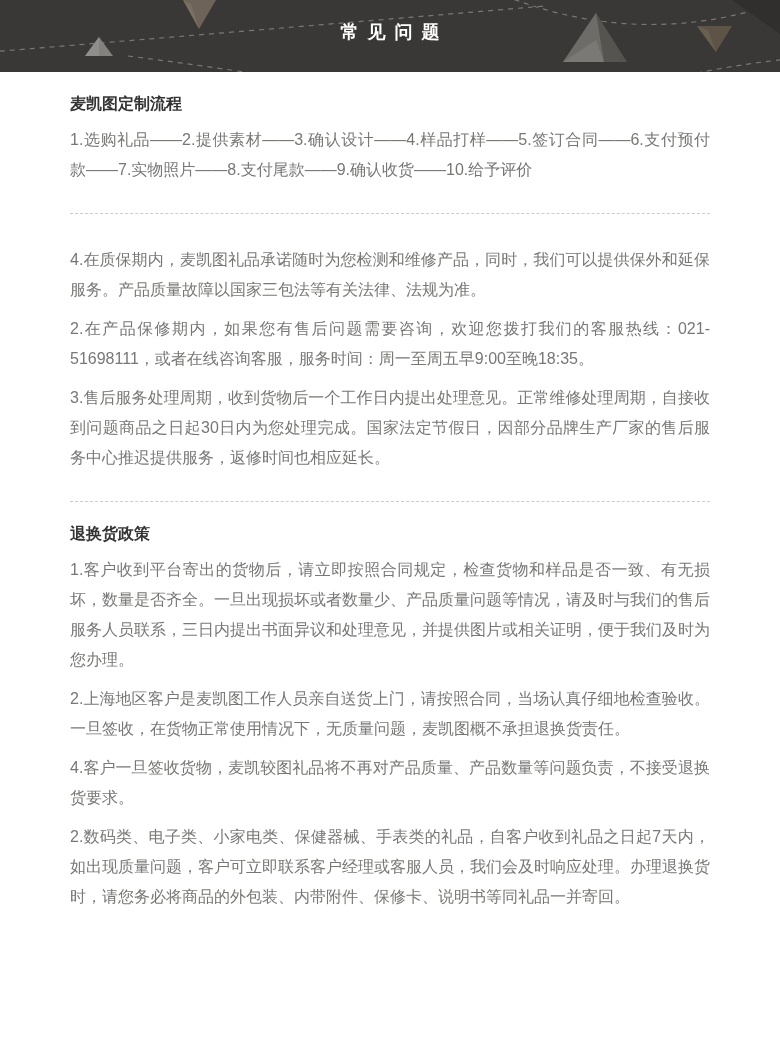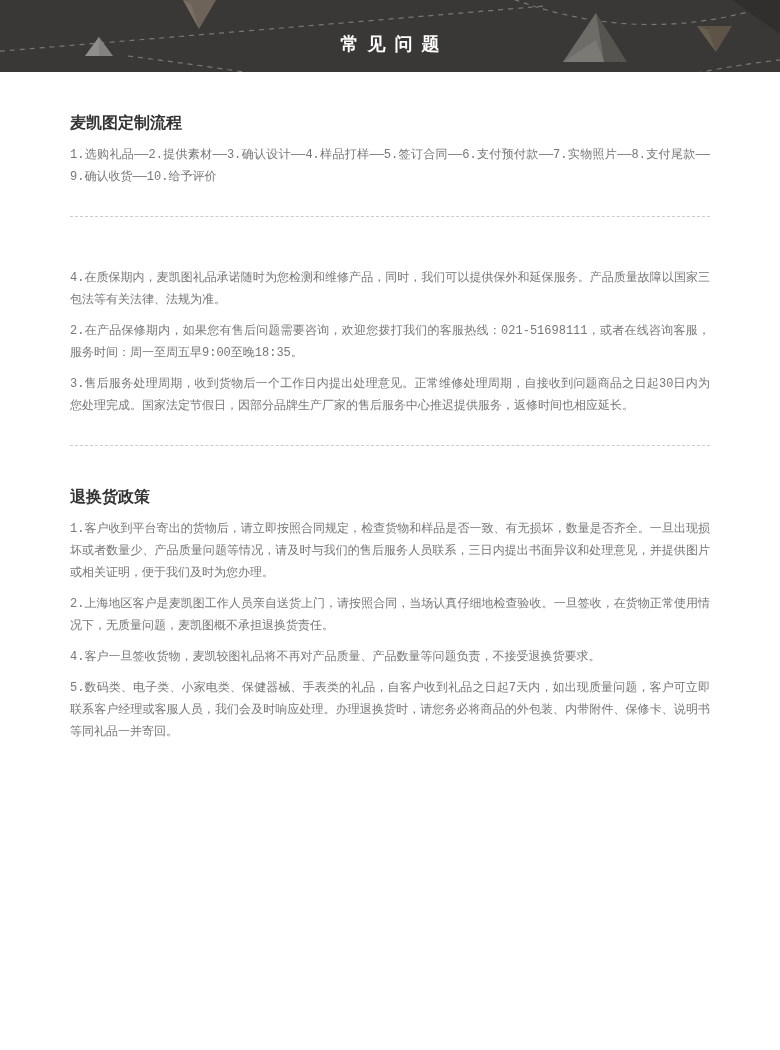--- a/index.html
+++ b/index.html
@@ -8,32 +8,32 @@
     width:780px; height:1050px; margin:0 auto; position:relative;
     font-family:"Liberation Sans","DejaVu Sans",sans-serif;
     overflow:hidden;
   }
   
   .band {
     position:relative; width:780px; height:72px; background:#3a3836; overflow:hidden;
   }
   .band svg { position:absolute; left:0; top:0; }
   .band-title {
-    position:absolute; width:100%; text-align:center; top:32px;
+    position:absolute; width:100%; text-align:center; top:20px;
     color:#ffffff; font-size:18px; font-weight:bold; letter-spacing:9px;
     text-indent:9px;
   }
   
   .content { width:640px; margin:0 auto; }
-  .section { padding-top:41px;font-family:Liberation Mono, monospace; }
+  .section { padding-top:22px; }
   .section-heading {
     font-size:16px; font-weight:bold; color:#333333; margin-bottom:10px;
   }
   .para {
-    font-size:12px; color:#777776; line-height:22px; margin-top:9px;
+    font-size:16px; color:#777776; line-height:30px; margin-top:9px;
     text-align:justify;
   }
   .divider {
     border:none; border-top:1px dashed #cccccc; height:0; margin-top:28px;
   }
 </style>
 </head>
 <body>
 
 <div class="band">
@@ -77,16 +77,16 @@
     <p class="para">2.在产品保修期内，如果您有售后问题需要咨询，欢迎您拨打我们的客服热线：021-51698111，或者在线咨询客服，服务时间：周一至周五早9:00至晚18:35。</p>
     <p class="para">3.售后服务处理周期，收到货物后一个工作日内提出处理意见。正常维修处理周期，自接收到问题商品之日起30日内为您处理完成。国家法定节假日，因部分品牌生产厂家的售后服务中心推迟提供服务，返修时间也相应延长。</p>
   </div>
   <hr class="divider">
 
   <div class="section">
     <div class="section-heading">退换货政策</div>
     <p class="para">1.客户收到平台寄出的货物后，请立即按照合同规定，检查货物和样品是否一致、有无损坏，数量是否齐全。一旦出现损坏或者数量少、产品质量问题等情况，请及时与我们的售后服务人员联系，三日内提出书面异议和处理意见，并提供图片或相关证明，便于我们及时为您办理。</p>
     <p class="para">2.上海地区客户是麦凯图工作人员亲自送货上门，请按照合同，当场认真仔细地检查验收。一旦签收，在货物正常使用情况下，无质量问题，麦凯图概不承担退换货责任。</p>
     <p class="para">4.客户一旦签收货物，麦凯较图礼品将不再对产品质量、产品数量等问题负责，不接受退换货要求。</p>
-    <p class="para">5.数码类、电子类、小家电类、保健器械、手表类的礼品，自客户收到礼品之日起7天内，如出现质量问题，客户可立即联系客户经理或客服人员，我们会及时响应处理。办理退换货时，请您务必将商品的外包装、内带附件、保修卡、说明书等同礼品一并寄回。</p>
+    <p class="para">2.数码类、电子类、小家电类、保健器械、手表类的礼品，自客户收到礼品之日起7天内，如出现质量问题，客户可立即联系客户经理或客服人员，我们会及时响应处理。办理退换货时，请您务必将商品的外包装、内带附件、保修卡、说明书等同礼品一并寄回。</p>
   </div>
 
 </div>
 
 </body></html>

